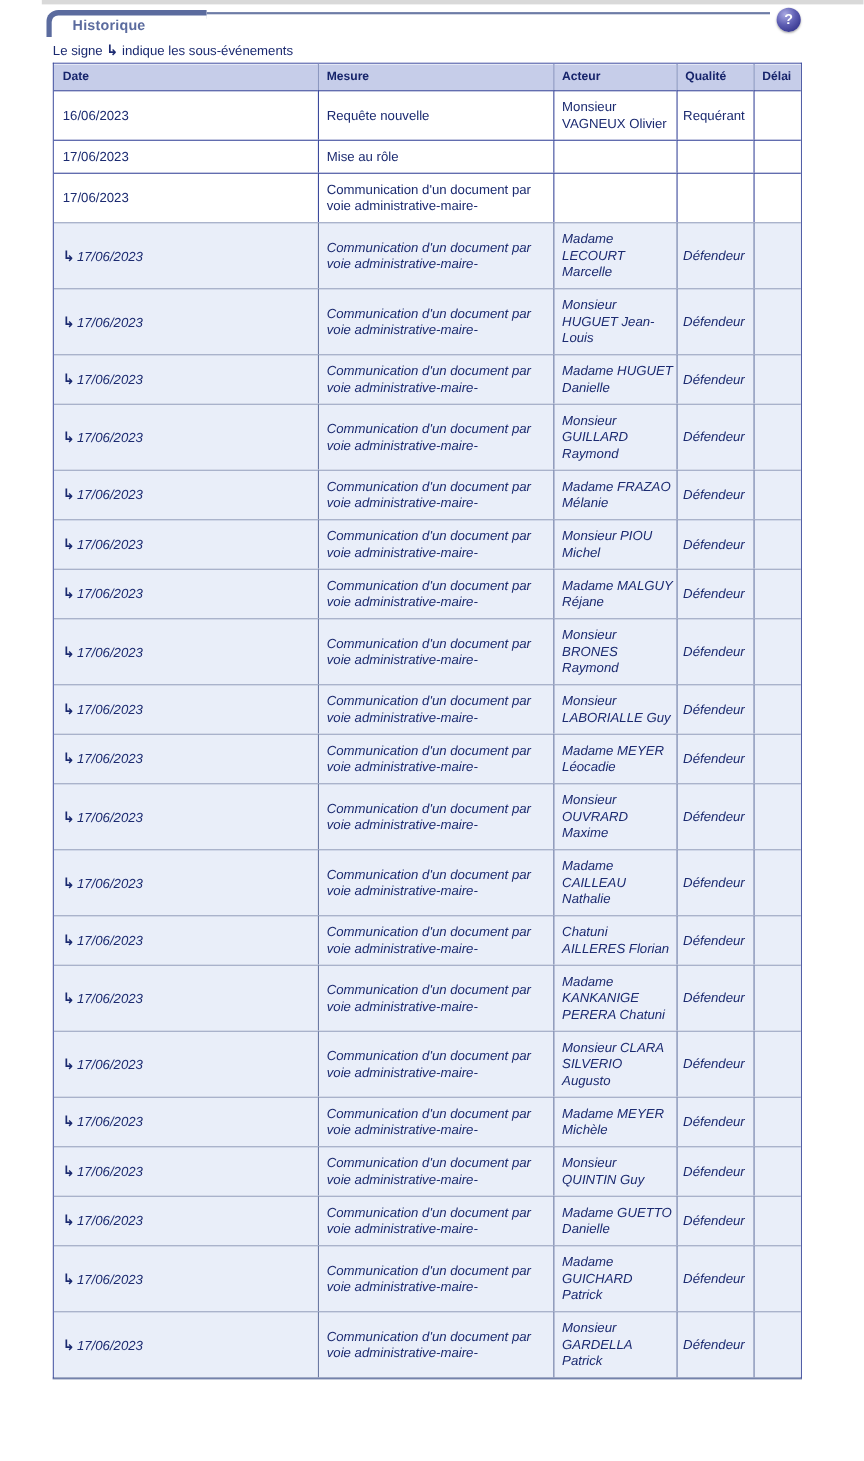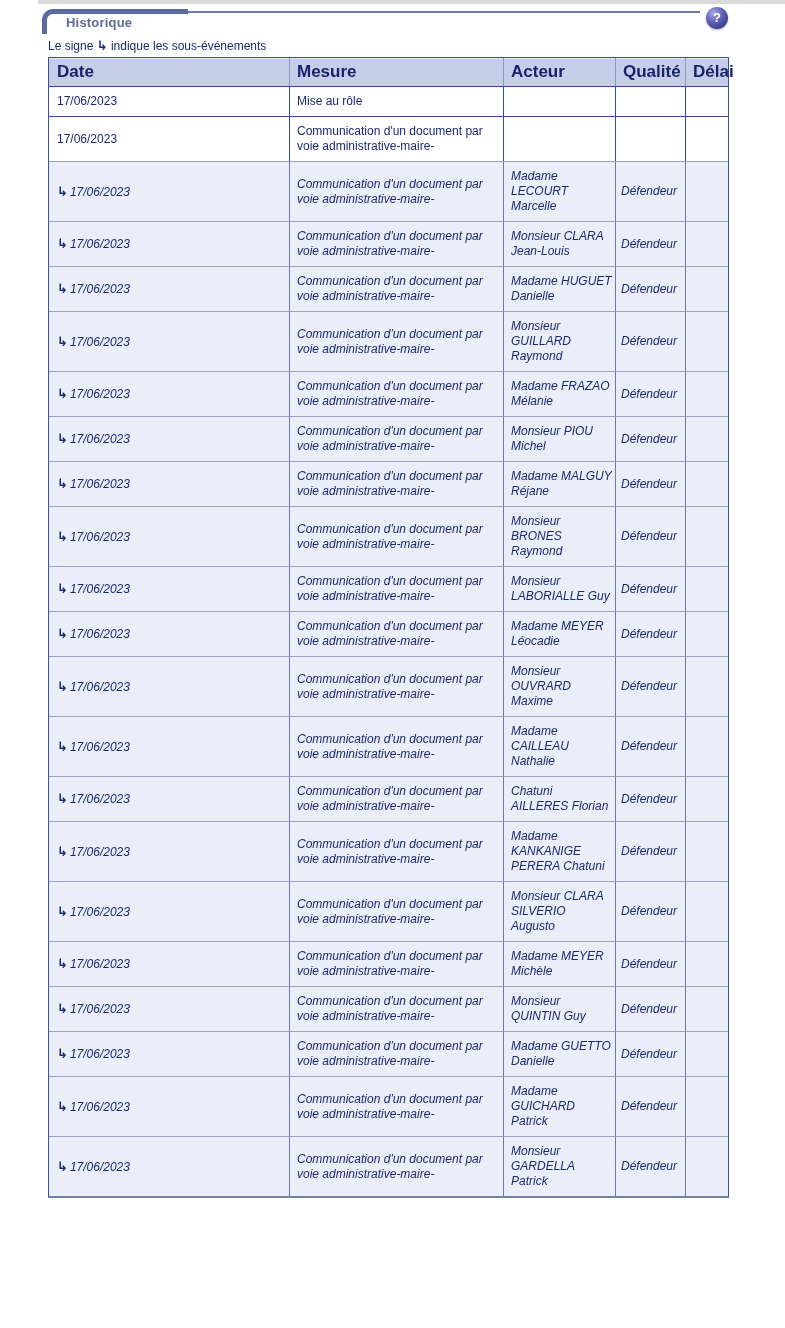--- a/index.html
+++ b/index.html
@@ -29,21 +29,21 @@
   .note .arrow-glyph{font-weight:bold;font-size:13px;}
   table.history{
     position:absolute;left:48px;top:57px;width:679px;
     border-collapse:separate;border-spacing:0;table-layout:fixed;
     font-size:12px;color:#1b2a70;
     border:1px solid #3f4d9e;border-bottom:2px solid #7482ab;
   }
   col.c0{width:240px}col.c1{width:214px}col.c2{width:112px}col.c3{width:70px}col.c4{width:43px}
   th{
     background:#c6cde9;color:#16246b;font-weight:bold;text-align:left;
-    padding:4px 3px 4px 7px;height:16px;font-size:17px;
+    padding:4px 3px 4px 7px;height:16px;font-size:11px;
     border-left:1px solid #8c98c0;
     box-shadow:inset 0 1px 0 #e4e8f5;
   }
   th:first-child{border-left:none;padding-left:8px;}
   td{
     padding:7px 3px 7px 7px;vertical-align:middle;line-height:15px;
     overflow:hidden;word-wrap:break-word;
   }
   td:first-child{padding-left:8px;}
   .main-row td{border-top:1px solid #3c4a9c;border-left:1px solid #3c4a9c;background:#ffffff;}
@@ -79,20 +79,27 @@
     <tr id="header-row">
         <th class="col-0">Date</th>
         <th class="col-1">Mesure</th>
         <th class="col-2">Acteur</th>
         <th class="col-3">Qualité</th>
         <th class="col-4">Délai</th>
       </tr>
   </thead>
   <tbody id="table-body">
       <tr class="main-row">
+        <td class="col-0">16/06/2023</td>
+        <td class="col-1">Requête nouvelle</td>
+        <td class="col-2">Monsieur VAGNEUX Olivier</td>
+        <td class="col-3">Requérant</td>
+        <td class="col-4"></td>
+      </tr>
+      <tr class="main-row">
         <td class="col-0">17/06/2023</td>
         <td class="col-1">Mise au rôle</td>
         <td class="col-2"></td>
         <td class="col-3"></td>
         <td class="col-4"></td>
       </tr>
       <tr class="main-row">
         <td class="col-0">17/06/2023</td>
         <td class="col-1">Communication d'un document par voie administrative-maire-</td>
         <td class="col-2"></td>
@@ -102,21 +109,21 @@
       <tr class="sub-row">
         <td class="col-0"><span class="sub-arrow">↳</span><span>17/06/2023</span></td>
         <td class="col-1">Communication d'un document par voie administrative-maire-</td>
         <td class="col-2">Madame LECOURT Marcelle</td>
         <td class="col-3">Défendeur</td>
         <td class="col-4"></td>
       </tr>
       <tr class="sub-row">
         <td class="col-0"><span class="sub-arrow">↳</span><span>17/06/2023</span></td>
         <td class="col-1">Communication d'un document par voie administrative-maire-</td>
-        <td class="col-2">Monsieur CLARA Jean-Louis</td>
+        <td class="col-2">Monsieur HUGUET Jean-Louis</td>
         <td class="col-3">Défendeur</td>
         <td class="col-4"></td>
       </tr>
       <tr class="sub-row">
         <td class="col-0"><span class="sub-arrow">↳</span><span>17/06/2023</span></td>
         <td class="col-1">Communication d'un document par voie administrative-maire-</td>
         <td class="col-2">Madame HUGUET Danielle</td>
         <td class="col-3">Défendeur</td>
         <td class="col-4"></td>
       </tr>

